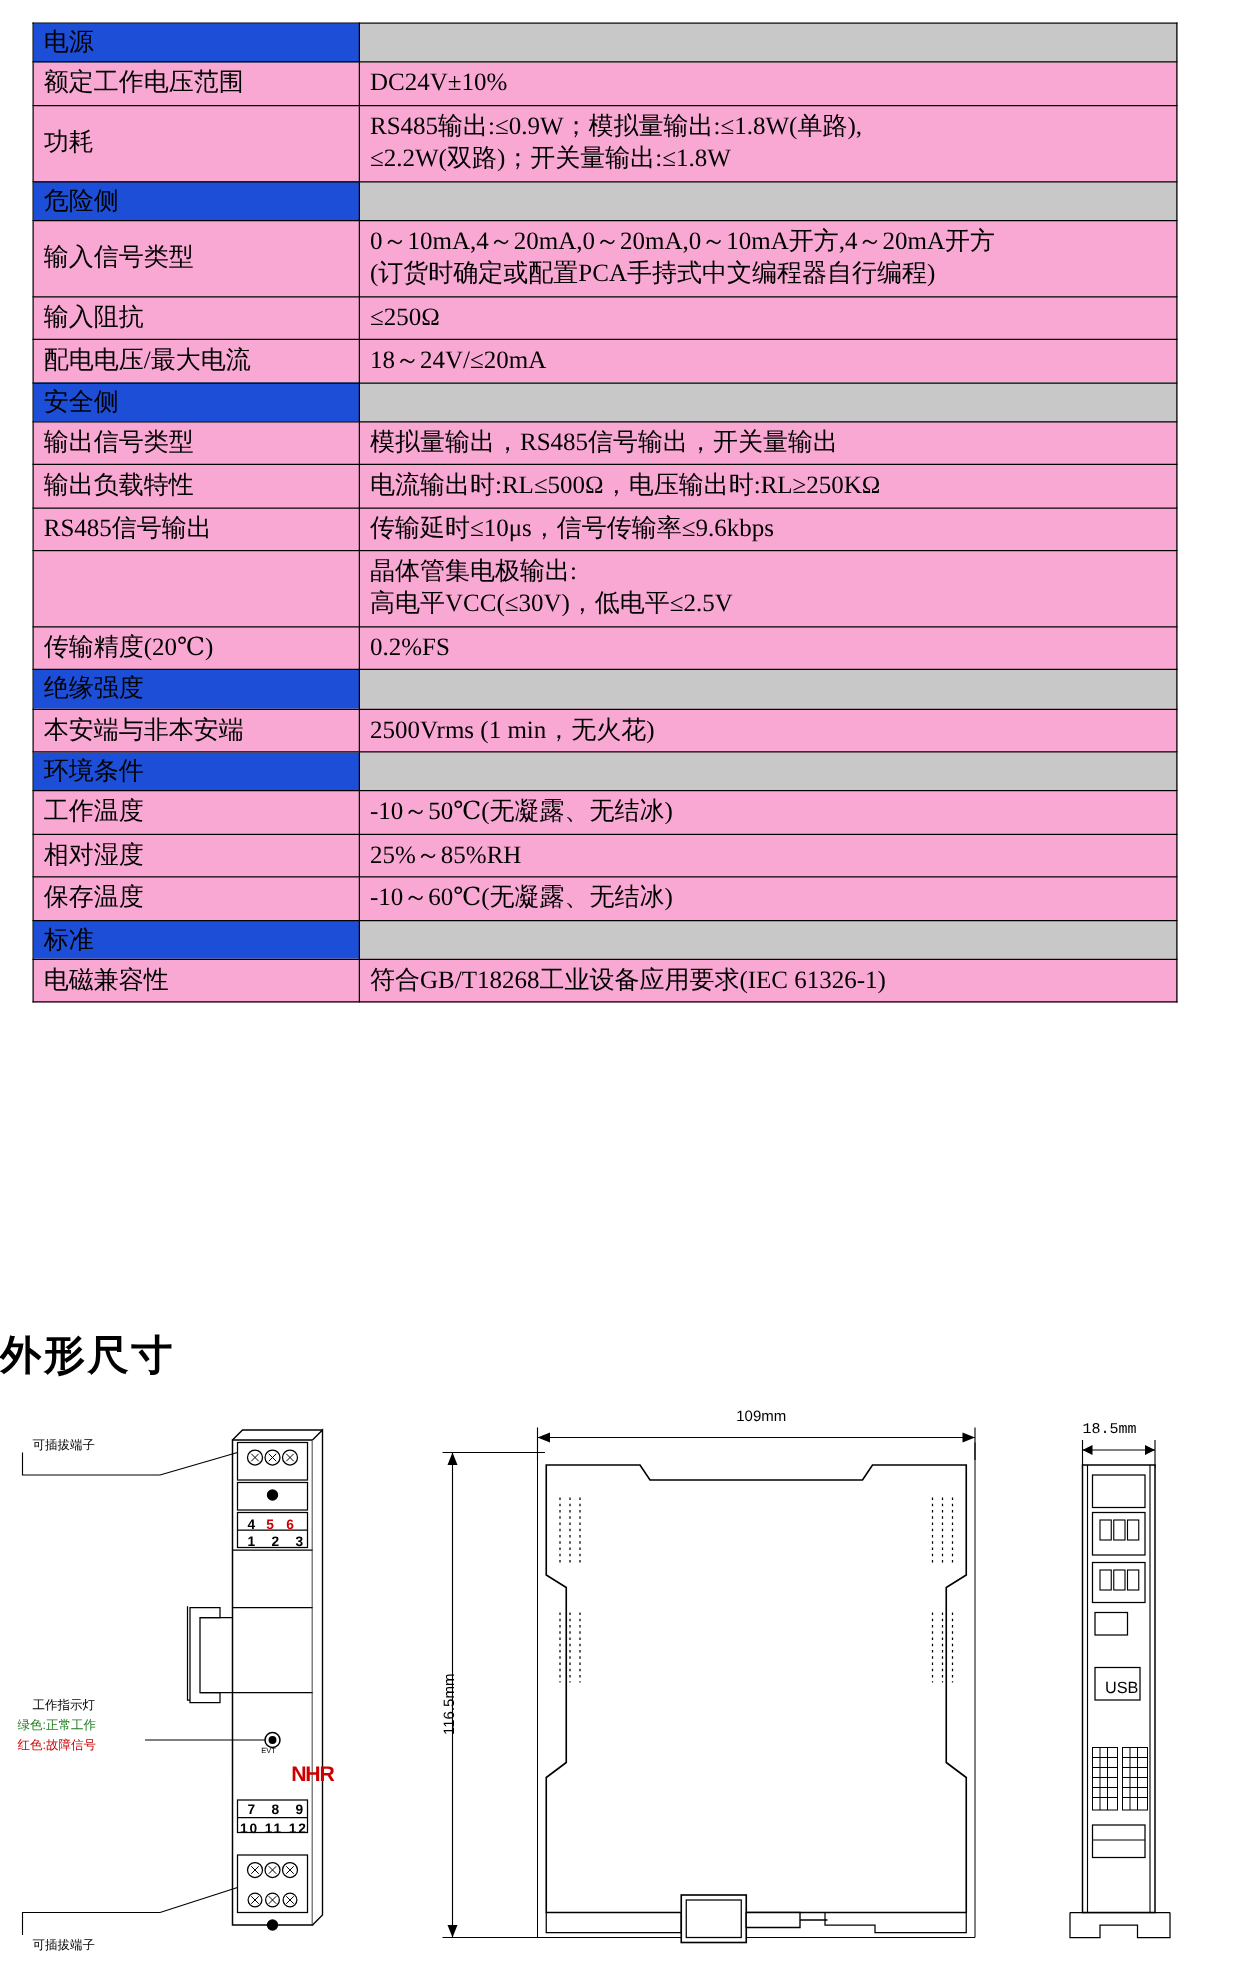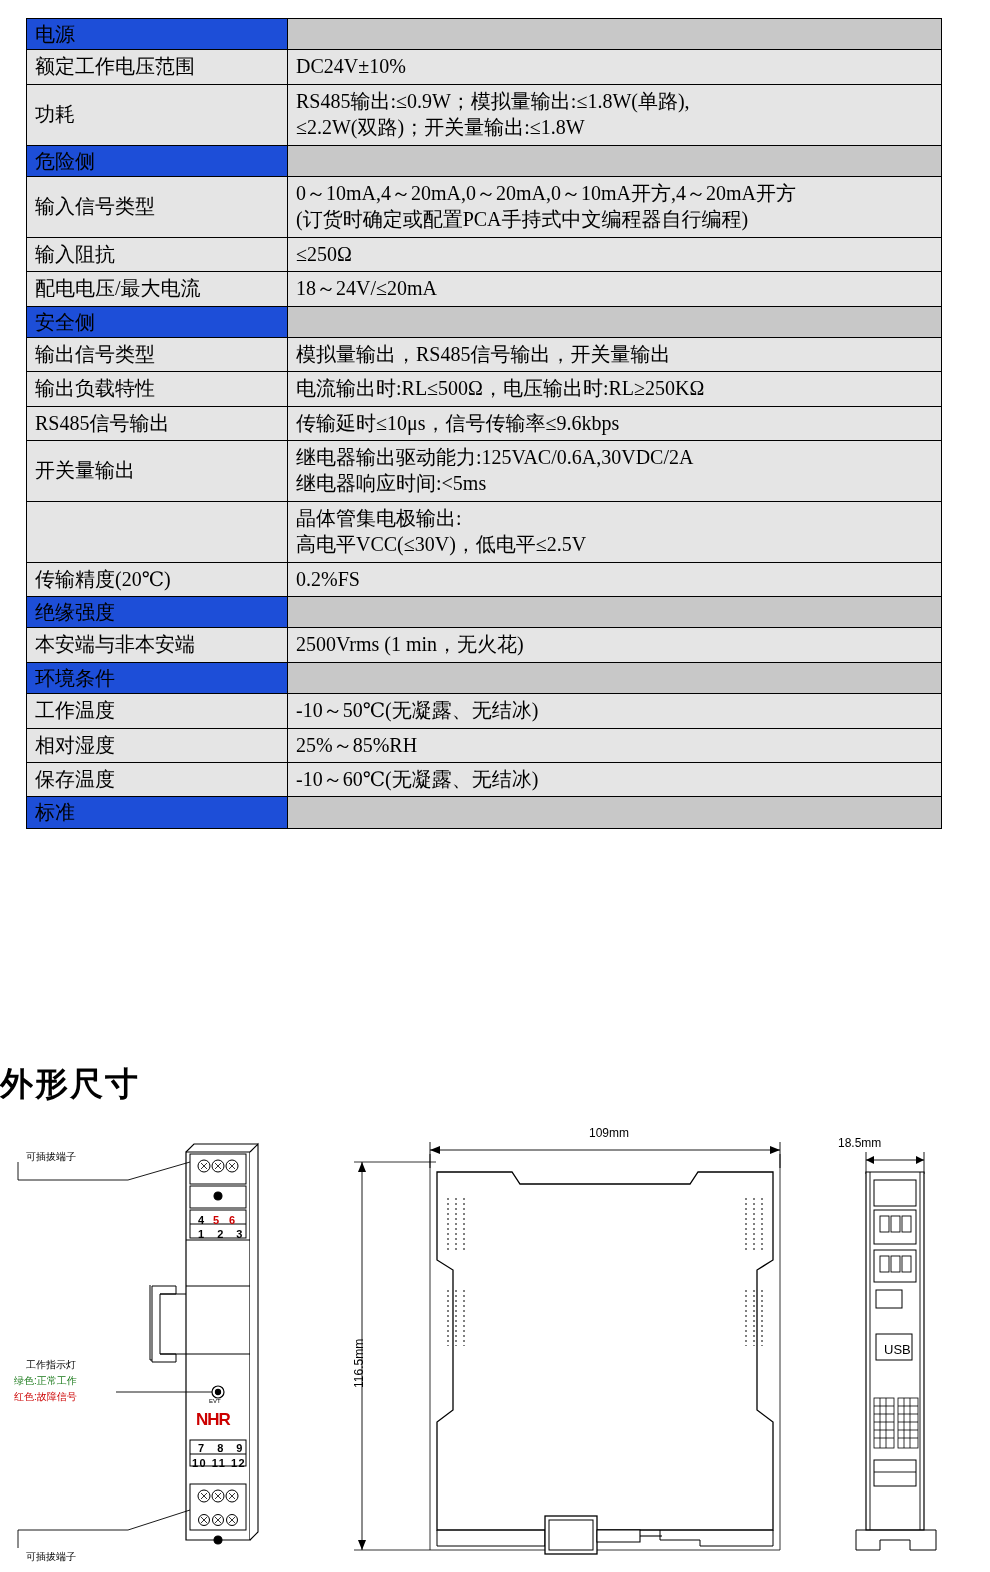--- a/index.html
+++ b/index.html
@@ -12,21 +12,21 @@
   #spec-table{
     position:absolute;left:26px;top:18px;width:916px;
     border-collapse:collapse;table-layout:fixed;
   }
   #spec-table td{
     border:1px solid #000;
     padding:3px 6px 4px 8px;
     font-size:20px;
     line-height:1.32;
     vertical-align:middle;
-    background:#e5e5e5;
+    background:#f9a8d4;
   }
   #spec-table td.label{width:246px;}
   #spec-table tr.section td{
     background:#1d4ed8;
     height:26px;
     padding-top:2px;padding-bottom:2px;
   }
   #spec-table tr.section td.val{background:#c8c8c8;}
   .ln{display:block;}
   
@@ -57,21 +57,21 @@
   }
   .term-num{
     position:absolute;
     font-family:"Liberation Sans","DejaVu Sans",sans-serif;
     font-size:11px;font-weight:bold;white-space:nowrap;letter-spacing:3px;
   }
   .term-num.redn{color:#cc0000;}
   #nhr{
     position:absolute;
     font-family:"Liberation Sans","DejaVu Sans",sans-serif;
-    font-weight:bold;font-size:17px;color:#cc0000;letter-spacing:-1px;
+    font-weight:bold;font-size:17px;color:#cc0000;letter-spacing:-1px;margin-left:37px;
   }
   #usb-lbl{
     position:absolute;
     font-family:"Liberation Sans","DejaVu Sans",sans-serif;
     font-size:13px;
   }
   #evt-lbl{
     position:absolute;
     font-family:"Liberation Sans","DejaVu Sans",sans-serif;
     font-size:6px;
@@ -138,27 +138,20 @@
           <span class="ln">电流输出时:RL≤500Ω，电压输出时:RL≥250KΩ</span>
         </td>
       </tr>
       <tr>
         <td class="label">RS485信号输出</td>
         <td class="val">
           <span class="ln">传输延时≤10μs，信号传输率≤9.6kbps</span>
         </td>
       </tr>
       <tr>
-        <td class="label">开关量输出</td>
-        <td class="val">
-          <span class="ln">继电器输出驱动能力:125VAC/0.6A,30VDC/2A</span>
-          <span class="ln">继电器响应时间:&lt;5ms</span>
-        </td>
-      </tr>
-      <tr>
         <td class="label"></td>
         <td class="val">
           <span class="ln">晶体管集电极输出:</span>
           <span class="ln">高电平VCC(≤30V)，低电平≤2.5V</span>
         </td>
       </tr>
       <tr>
         <td class="label">传输精度(20℃)</td>
         <td class="val">
           <span class="ln">0.2%FS</span>
@@ -192,20 +185,26 @@
       </tr>
       <tr>
         <td class="label">保存温度</td>
         <td class="val">
           <span class="ln">-10～60℃(无凝露、无结冰)</span>
         </td>
       </tr>
       <tr class="section">
         <td class="label">标准</td>
         <td class="val"></td>
+      </tr>
+      <tr>
+        <td class="label">电磁兼容性</td>
+        <td class="val">
+          <span class="ln">符合GB/T18268工业设备应用要求(IEC 61326-1)</span>
+        </td>
       </tr>
     </tbody>
 </table>
 
 <div id="dim-title">外形尺寸</div>
 
 <div id="drawing">
 
   <svg width="990" height="460" viewBox="0 0 990 460">
     <g fill="none" stroke="#000" stroke-width="1.1">
@@ -365,15 +364,15 @@
   <div class="term-num" style="left:198px;top:118px;letter-spacing:5px;">1 2 3</div>
   <div class="term-num" style="left:198px;top:332px;letter-spacing:5px;">7 8 9</div>
   <div class="term-num" style="left:192px;top:347px;letter-spacing:1.5px;">10 11 12</div>
 
   <div id="evt-lbl" style="left:209px;top:288px;">EVT</div>
   <div id="nhr" style="left:196px;top:300px;">NHR</div>
 
   
   <div class="dimtxt" style="left:589px;top:16px;">109mm</div>
   <div class="vert" style="left:352px;top:278px;">116.5mm</div>
-  <div class="dimtxt" style="left:838px;top:26px;">18.5mm</div>
+  <div class="dimtxt" style="left:866px;top:26px;font-family:Liberation Mono, monospace;">18.5mm</div>
   <div id="usb-lbl" style="left:884px;top:232px;">USB</div>
 </div>
 
 </body></html>

